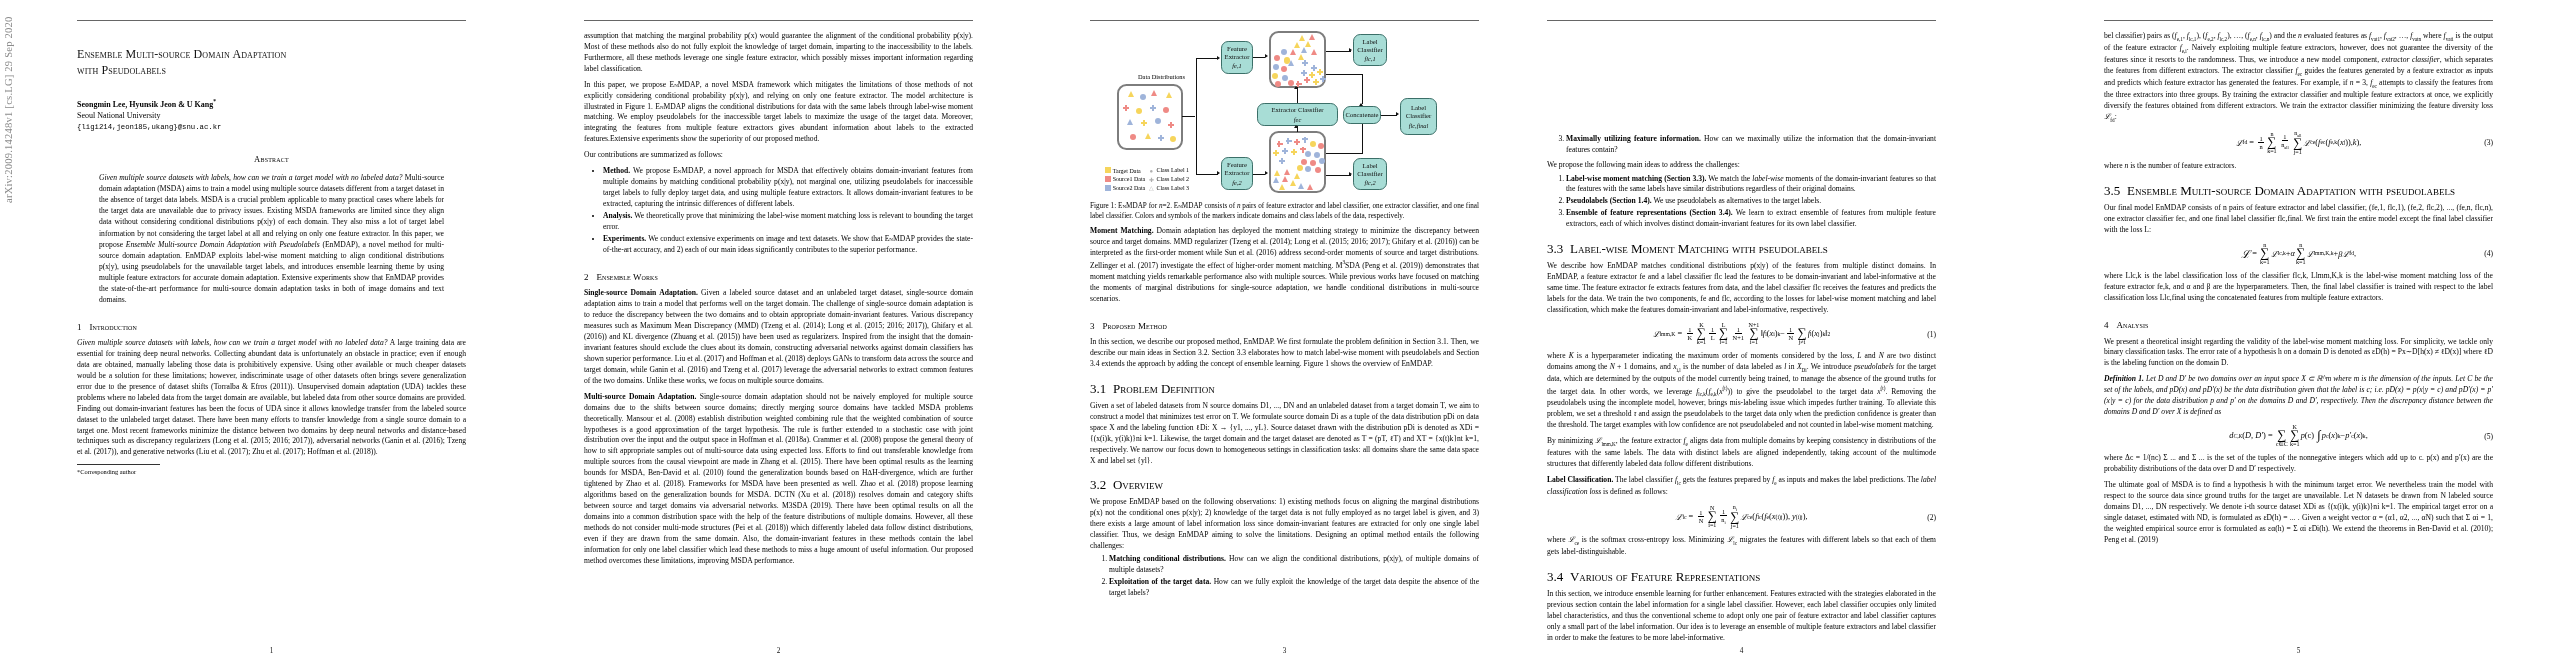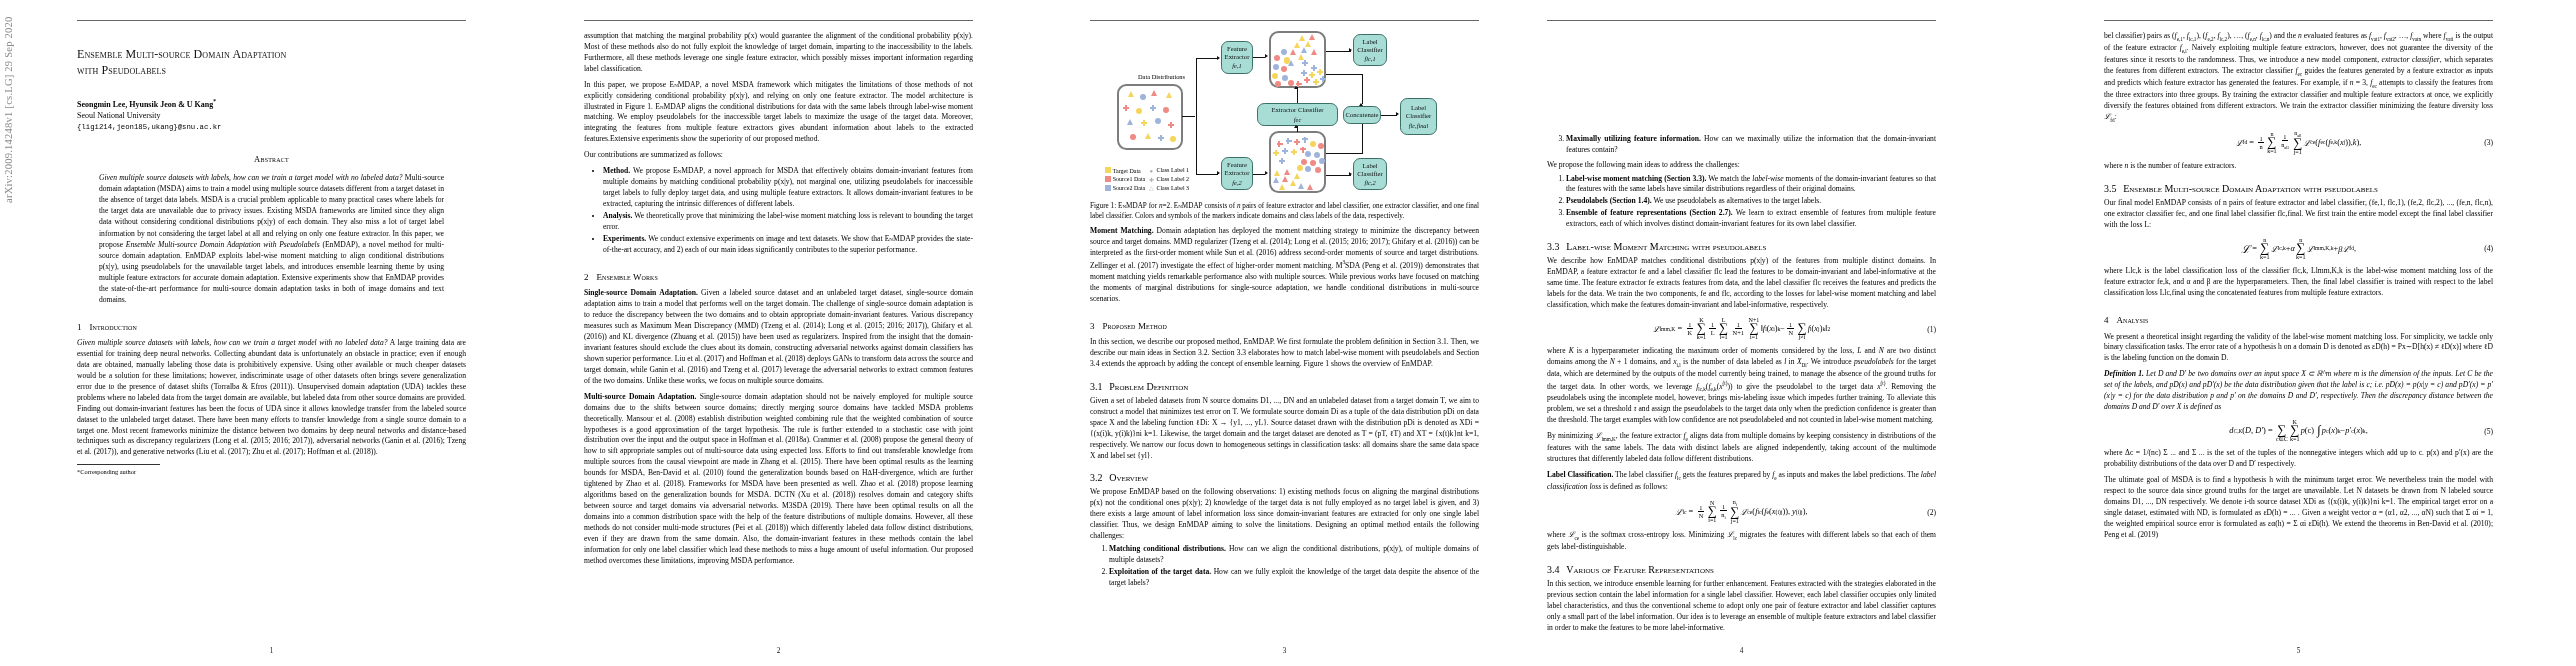--- a/index.html
+++ b/index.html
@@ -80,21 +80,21 @@
   .abstract i { font-style: italic; }
   .sec-head {
     font-variant: small-caps;
     font-size: 9px;
     margin: 16.7px 0 6.1px 0;
     letter-spacing: 0.1px;
   }
   .sec-head .num { font-variant: normal; margin-right: 7.8px; }
   .subsec-head {
     font-variant: small-caps;
-    font-size: 10px;
+    font-size: 13px;
     margin: 10.6px 0 4.4px 0;
   }
   .subsec-head .num { font-variant: normal; margin-right: 6.7px; }
   p.body {
     font-size: 7.6px;
     line-height: 1.44;
     text-align: justify;
     margin: 0 0 5px 0;
     hyphens: auto;
   }
@@ -465,21 +465,21 @@
     <div class="pg-inner">
       <hr class="rule">
       <div style="height:111px"></div>
       <ol class="ideas" start="3">
         <li><span class="runhead">Maximally utilizing feature information.</span><span> How can we maximally utilize the information that the domain-invariant features contain?</span></li>
       </ol>
       <p class="body nogap">We propose the following main ideas to address the challenges:</p>
       <ol class="ideas">
         <li><span class="runhead">Label-wise moment matching (Section 3.3).</span><span> We match the </span><span class="it">label-wise</span><span> moments of the domain-invariant features so that the features with the same labels have similar distributions regardless of their original domains.</span></li>
         <li><span class="runhead">Pseudolabels (Section 1.4).</span><span> We use pseudolabels as alternatives to the target labels.</span></li>
-        <li><span class="runhead">Ensemble of feature representations (Section 2.7).</span><span> We learn to extract ensemble of features from multiple feature extractors, each of which involves distinct domain-invariant features for its own label classifier.</span></li>
+        <li><span class="runhead">Ensemble of feature representations (Section 3.4).</span><span> We learn to extract ensemble of features from multiple feature extractors, each of which involves distinct domain-invariant features for its own label classifier.</span></li>
       </ol>
 
       <div class="subsec-head">
         <span class="num">3.3</span><span>Label-wise Moment Matching with pseudolabels</span>
       </div>
       <p class="body">We describe how EnMDAP matches conditional distributions p(x|y) of the features from multiple distinct domains. In EnMDAP, a feature extractor fe and a label classifier flc lead the features to be domain-invariant and label-informative at the same time. The feature extractor fe extracts features from data, and the label classifier flc receives the features and predicts the labels for the data. We train the two components, fe and flc, according to the losses for label-wise moment matching and label classification, which make the features domain-invariant and label-informative, respectively.</p>
 
       <div class="eqn">
         <span class="mth">ℒ</span><sub>lmm,K</sub>&nbsp;=&nbsp;
         <span class="frac">

